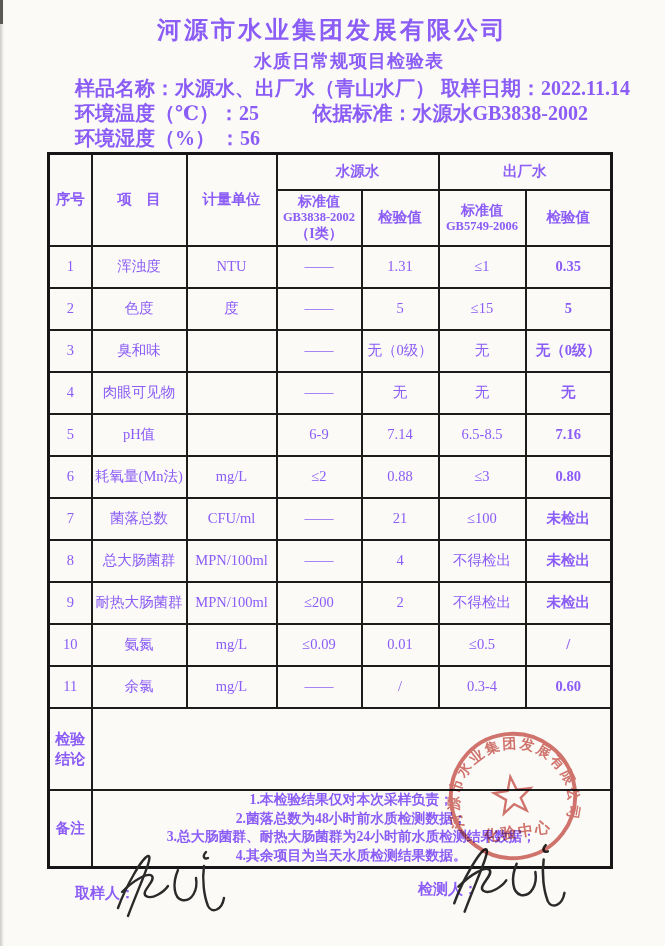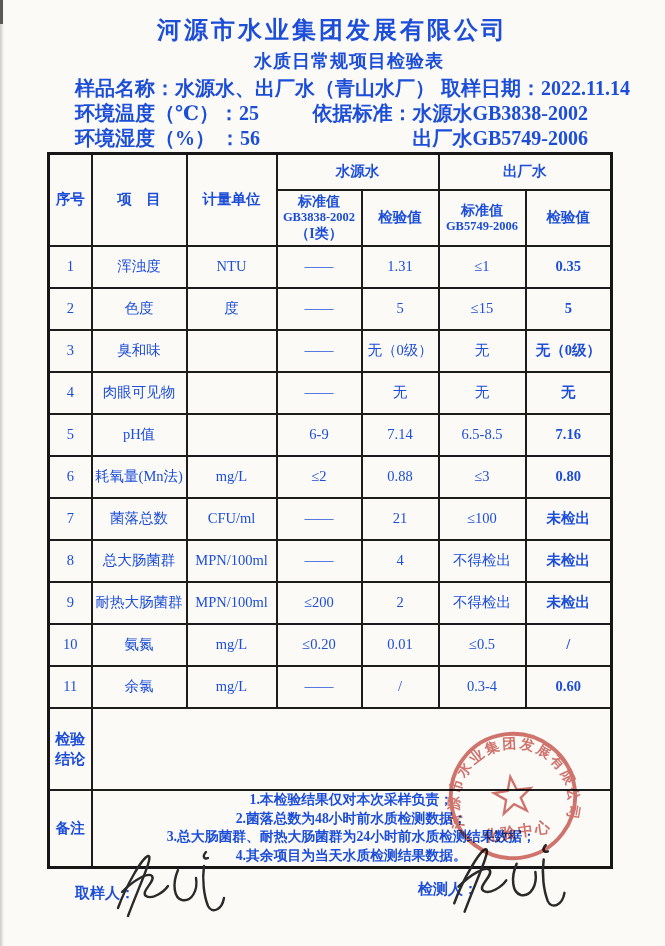--- a/index.html
+++ b/index.html
@@ -3,21 +3,21 @@
 <meta charset="utf-8">
 <style>
   * { margin:0; padding:0; box-sizing:border-box; }
   html,body { width:665px; height:946px; }
   body {
     font-family:"Liberation Serif","DejaVu Serif",serif;
     background:#e9e7e3;
   }
   .page {
     position:relative; width:665px; height:946px;
-    background:#fbfaf7; color:#1d4ed8; overflow:hidden;
+    background:#fbfaf7; color:#8b5cf6; overflow:hidden;
   }
   .scan-edge {
     position:absolute; left:0; top:0; width:4px; height:100%;
     background:linear-gradient(to right, rgba(60,60,55,0.25), rgba(0,0,0,0));
   }
   .scan-corner {
     position:absolute; left:0; top:0; width:3px; height:24px; background:#5a5a55;
   }
   .company-title {
     position:absolute; top:14px; left:0; width:100%;
@@ -84,21 +84,20 @@
   <div class="info-block">
     <div class="info-line">
       <span>样品名称：</span><span>水源水、出厂水（青山水厂）</span><span class="date-label">取样日期：</span><span>2022.11.14</span>
     </div>
     <div class="info-line">
       <span>环境温度（℃）：</span><span>25</span>
       <span class="info-right"><span>依据标准：</span><span>水源水GB3838-2002</span></span>
     </div>
     <div class="info-line">
       <span>环境湿度（%） ：</span><span>56</span>
-      <span class="info-right">出厂水GB5749-2006</span>
     </div>
   </div>
 
   <table class="report">
     <colgroup>
       <col style="width:43px">
         <col style="width:95px">
         <col style="width:90px">
       <col style="width:85px">
         <col style="width:77px">
@@ -206,21 +205,21 @@
       <td>MPN/100ml</td>
       <td>≤200</td>
       <td>2</td>
       <td>不得检出</td>
       <td class="c-bold">未检出</td>
     </tr>
         <tr class="datarow">
       <td>10</td>
       <td class="c-item">氨氮</td>
       <td>mg/L</td>
-      <td>≤0.20</td>
+      <td>≤0.09</td>
       <td>0.01</td>
       <td>≤0.5</td>
       <td class="c-bold">/</td>
     </tr>
         <tr class="datarow">
       <td>11</td>
       <td class="c-item">余氯</td>
       <td>mg/L</td>
       <td>——</td>
       <td>/</td>

